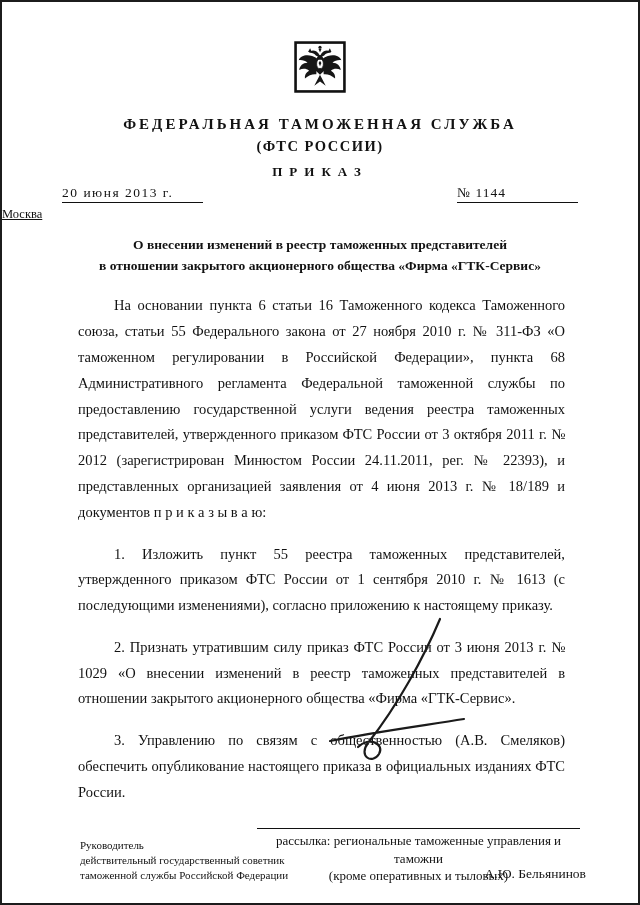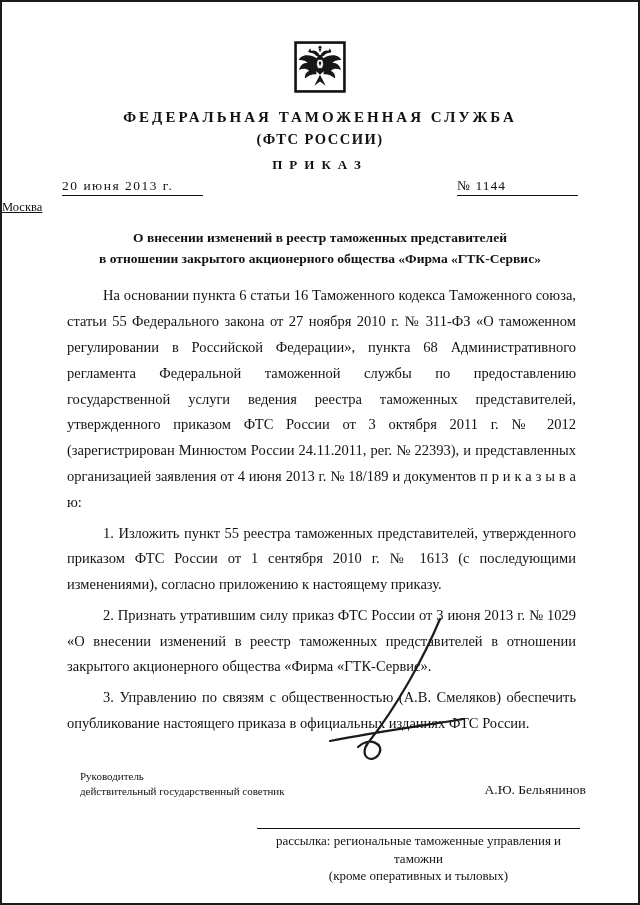--- a/index.html
+++ b/index.html
@@ -9,35 +9,35 @@
     width:640px; height:905px;
     background:#ffffff;
     border:2px solid #1c1c1c;
     position:relative;
     overflow:hidden;
     font-family:"Liberation Serif","DejaVu Serif",serif;
     color:#121212;
   }
   .header { text-align:center; padding-top:38px; }
   .emblem { display:inline-block; line-height:0; }
-  .org1 { font-weight:bold; font-size:15px; letter-spacing:3px; margin-top:11px; line-height:1.15; }
+  .org1 { font-weight:bold; font-size:15px; letter-spacing:3px; margin-top:18px; line-height:1.15; }
   .org2 { font-weight:bold; font-size:14.5px; letter-spacing:1.5px; margin-top:6px; line-height:1.1; }
   .doctype { font-weight:bold; font-size:13px; letter-spacing:7px; margin-top:10px; line-height:1.1; }
   .dateline {
     display:flex; justify-content:space-between; align-items:flex-end;
     padding:0 60px; margin-top:6px; font-size:13.5px;gap:48px;
   }
   .date-left { border-bottom:1.3px solid #111; padding-right:30px; padding-bottom:1px; letter-spacing:1.5px; }
   .doc-number { border-bottom:1.3px solid #111; padding-right:72px; padding-bottom:1px; letter-spacing:1px; }
   .city { text-align:left; font-size:12.5px; margin-top:4px;text-decoration:underline; }
   .title { text-align:center; font-weight:bold; font-size:13.5px; line-height:1.55; margin-top:13px; }
   .body-text { padding:0 57px 0 60px; margin-top:13px; }
   .body-text p {
     font-size:14.5px; line-height:1.78; text-align:justify;
-    text-indent:36px; margin:5px;
+    text-indent:36px; margin:16px;
   }
   .signature { display:flex; align-items:flex-end; padding:0 52px 0 78px; margin-top:32px; }
   .sig-posts { font-size:11px; line-height:1.38; }
   .sig-name { margin-left:auto; font-size:13.5px; white-space:nowrap; padding-bottom:1px; }
   .sig-stroke { position:absolute; left:320px; top:603px; pointer-events:none; }
   .footer {
     position:absolute; left:255px; top:826px; width:323px;
     border-top:1.2px solid #111;
     text-align:center; font-size:13px; line-height:1.35; padding-top:3px;
   }
@@ -88,20 +88,21 @@
     <p>На основании пункта 6 статьи 16 Таможенного кодекса Таможенного союза, статьи 55 Федерального закона от 27 ноября 2010 г. № 311-ФЗ «О таможенном регулировании в Российской Федерации», пункта 68 Административного регламента Федеральной таможенной службы по предоставлению государственной услуги ведения реестра таможенных представителей, утвержденного приказом ФТС России от 3 октября 2011 г. № 2012 (зарегистрирован Минюстом России 24.11.2011, рег. № 22393), и представленных организацией заявления от 4 июня 2013 г. № 18/189 и документов п р и к а з ы в а ю:</p>
     <p>1. Изложить пункт 55 реестра таможенных представителей, утвержденного приказом ФТС России от 1 сентября 2010 г. № 1613 (с последующими изменениями), согласно приложению к настоящему приказу.</p>
     <p>2. Признать утратившим силу приказ ФТС России от 3 июня 2013 г. № 1029 «О внесении изменений в реестр таможенных представителей в отношении закрытого акционерного общества «Фирма «ГТК-Сервис».</p>
     <p>3. Управлению по связям с общественностью (А.В. Смеляков) обеспечить опубликование настоящего приказа в официальных изданиях ФТС России.</p>
   </div>
 
   <div class="signature">
     <div class="sig-posts">
       <div>Руководитель</div>
       <div>действительный государственный советник</div>
+      <div>таможенной службы Российской Федерации</div>
     </div>
     <div class="sig-name">А.Ю. Бельянинов</div>
   </div>
 
   <svg class="sig-stroke" width="150" height="170" viewBox="0 0 150 170" aria-hidden="true">
     <path d="M118 14 C 102 52, 76 100, 46 138 C 36 151, 50 160, 57 149 C 63 139, 47 131, 36 142 M 8 136 C 52 127, 98 121, 142 114" fill="none" stroke="#1b1b1b" stroke-width="2.2" stroke-linecap="round"></path>
   </svg>
 
   <div class="footer">
     <div>рассылка: региональные таможенные управления и таможни</div>

